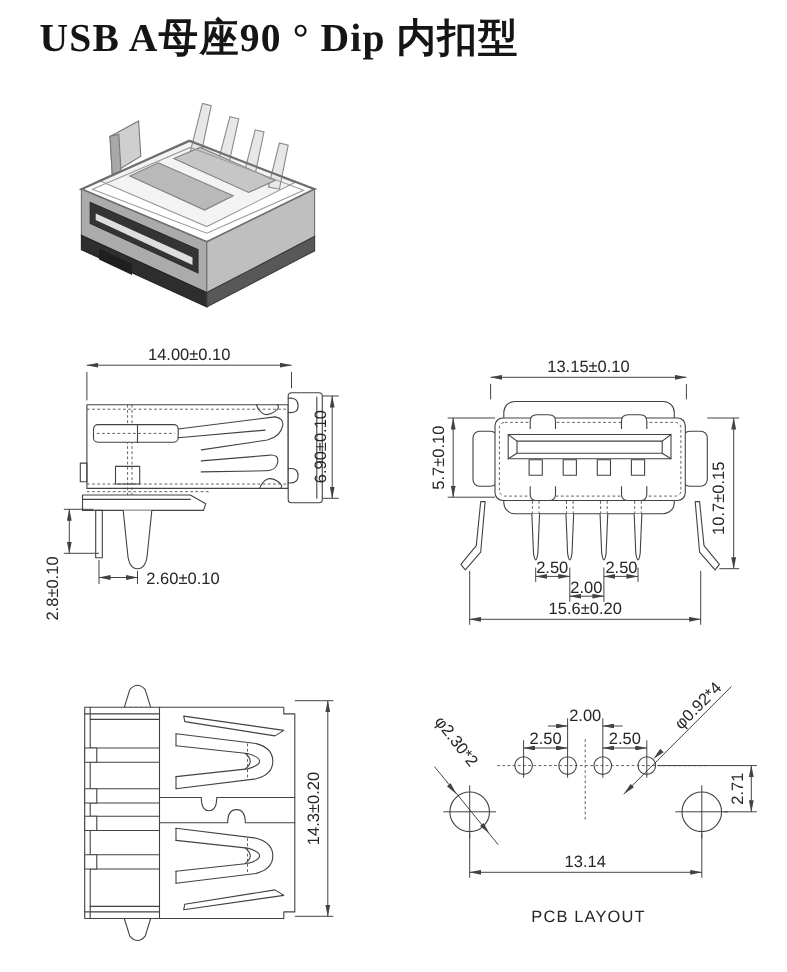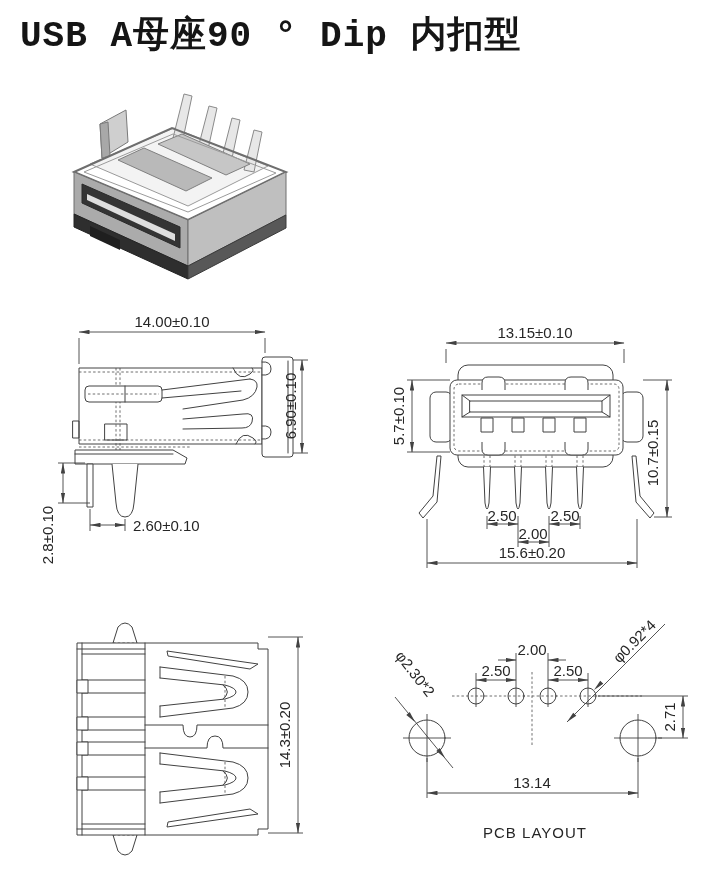--- a/index.html
+++ b/index.html
@@ -1,23 +1,23 @@
 <!DOCTYPE html>
 <html><head>
 <meta charset="utf-8">
 <style>
   html,body{margin:0;padding:0;}
   body{
     width:715px;height:884px;position:relative;background:#ffffff;
     font-family:"Liberation Sans","DejaVu Sans",sans-serif;overflow:hidden;
   }
   #title{
-    position:absolute;left:20px;top:10px;margin:0;
+    position:absolute;left:36px;top:10px;margin:0;
     font-size:36px;font-weight:bold;color:#151515;letter-spacing:1px;
-    font-family:Liberation Mono, monospace;
+    font-family:Liberation Serif, serif;
   }
   .abs{position:absolute;}
   svg{overflow:visible;}
   .ln{stroke:#424242;fill:none;stroke-width:1;stroke-linecap:round;stroke-linejoin:round;}
   .fw{stroke:#424242;fill:#ffffff;stroke-width:1;stroke-linejoin:round;}
   .dsh{stroke:#4a4a4a;fill:none;stroke-width:0.8;stroke-dasharray:2.5,2.2;}
   .dim{stroke:#424242;fill:none;stroke-width:0.9;}
   .dt{font-size:15px;fill:#262626;font-family:"Liberation Sans","DejaVu Sans",sans-serif;}
   .cap{font-size:15px;fill:#262626;letter-spacing:1px;}
   .arr{fill:#424242;}

